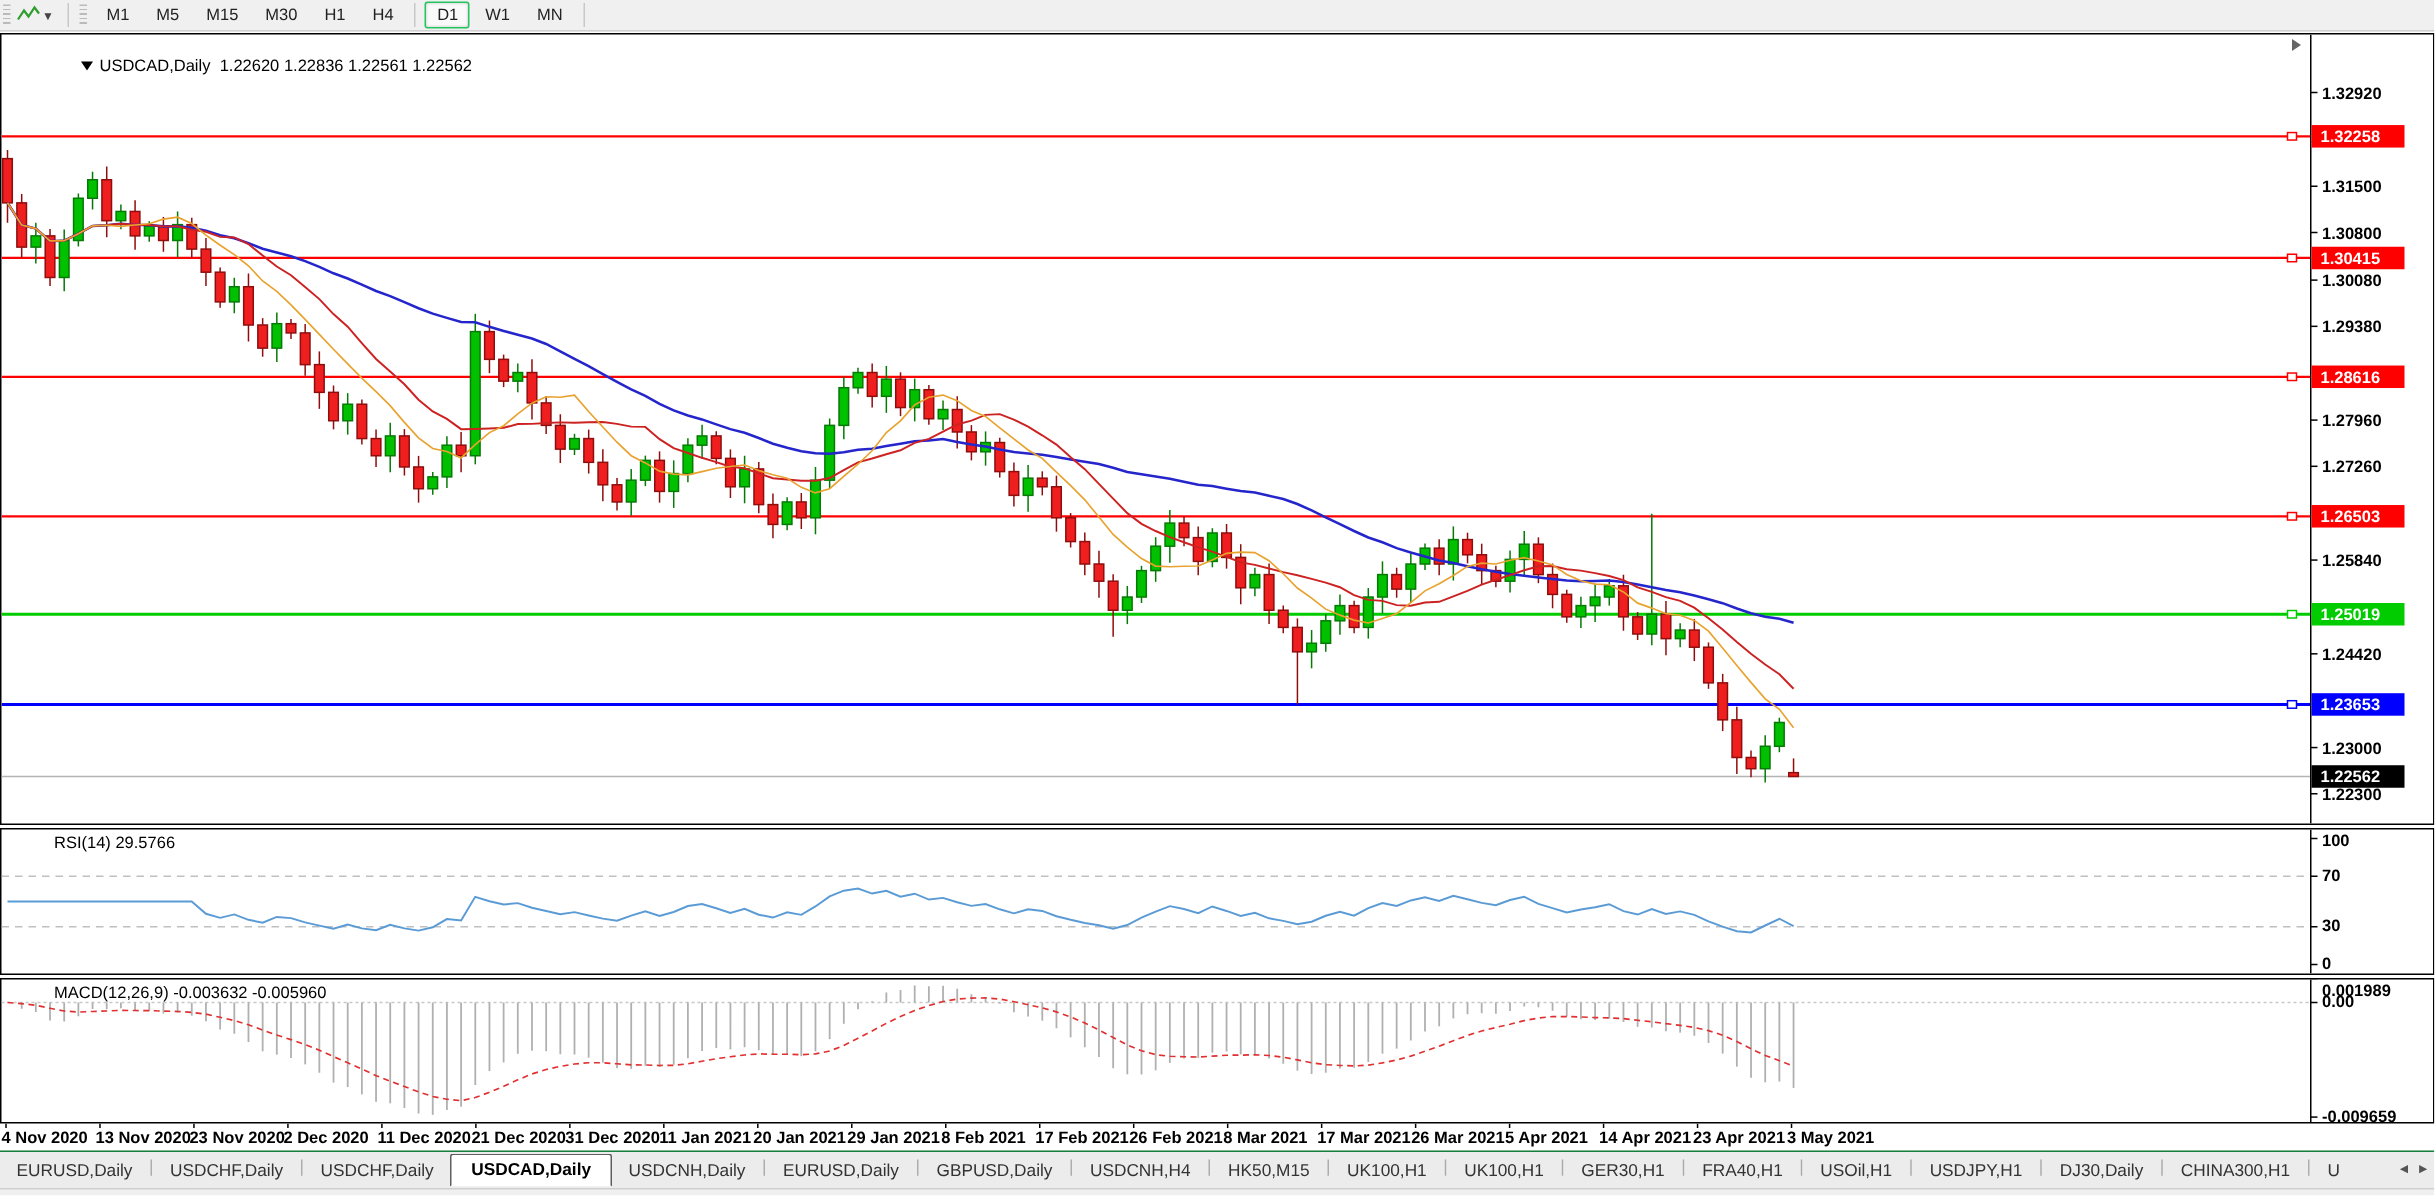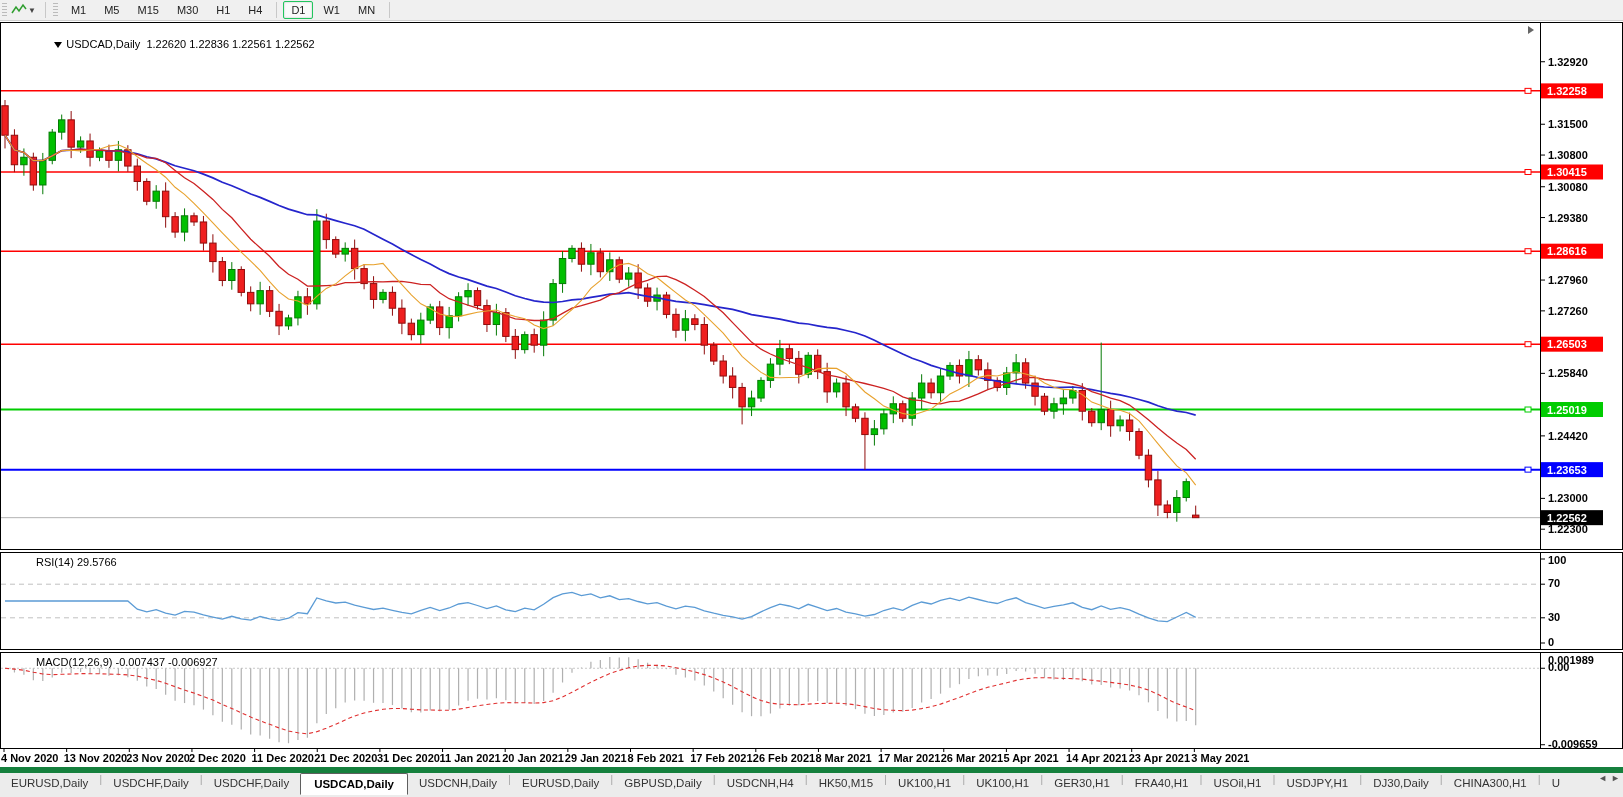--- a/index.html
+++ b/index.html
@@ -17,21 +17,21 @@
   .panel.main{height:528px;margin-top:1px;}
   .panel.rsi{height:98px;margin-top:2px;}
   .panel.macd{height:97px;margin-top:2px;}
   .plot{position:absolute;left:0;top:0;}
   .axis{position:absolute;right:0;top:0;}
   .panel-label{position:absolute;left:5px;top:3px;font-size:11px;color:#000;white-space:pre;margin-left:30px;}
   .scrollend{position:absolute;right:88px;top:3px;width:0;height:0;border-top:4px solid transparent;border-bottom:4px solid transparent;border-left:6px solid #666;cursor:pointer;}
   .collapse-icon{display:inline-block;width:0;height:0;border-left:4px solid transparent;border-right:4px solid transparent;border-top:6px solid #000;margin-right:4px;}
   .dateaxis{height:18px;position:relative;text-align:center;}
   
-  .tabbar{height:24px;background:#ececec;border-top:6px solid #15803d;display:flex;align-items:flex-start;font-size:11.5px;color:#333;overflow:hidden;}
+  .tabbar{height:24px;background:#ececec;border-top:1px solid #15803d;display:flex;align-items:center;font-size:11.5px;color:#333;overflow:hidden;}
   .tab{padding:4px 11px 3px;cursor:pointer;white-space:nowrap;}
   .tab.active{background:#fff;border:1px solid #5f5f5f;border-bottom:1px solid #fff;border-radius:2px 2px 0 0;font-weight:700;color:#000;padding:4px 13px 4px;}
   .tabdiv{color:#aaa;padding:0 0 4px;}
   .tab-scroll{display:flex;align-items:center;margin-left:auto;padding:0 3px 3px;color:#555;font-size:9px;gap:4px;}
   .tab-scroll span{cursor:pointer;}
   .bottomstrip{height:6px;background:#f0f0f0;border-top:1px solid #cfcfcf;}
   svg text{font-family:"Liberation Sans",sans-serif;}
 </style>
 </head>
 <body>
@@ -533,21 +533,21 @@
       </svg>
     <svg id="macdAxis" class="axis" width="82" height="95" style="font-size: 11px;">
         <line x1="0.5" y1="0" x2="0.5" y2="95" stroke="#000" stroke-width="1"></line>
         <line x1="0" y1="-0.48329649582609846" x2="5" y2="-0.48329649582609846" stroke="#000"></line>
         <text x="8" y="11" fill="#000" font-weight="600">0.001989</text>
         <line x1="0" y1="15.262068643498571" x2="5" y2="15.262068643498571" stroke="#000"></line>
         <text x="8" y="18.262068643498573" fill="#000" font-weight="600">0.00</text>
         <line x1="0" y1="91.72485490832361" x2="5" y2="91.72485490832361" stroke="#000"></line>
         <text x="8" y="94.72485490832361" fill="#000" font-weight="600">-0.009659</text>
       </svg>
-    <div class="panel-label">MACD(12,26,9) -0.007437 -0.006927</div>
+    <div class="panel-label">MACD(12,26,9) -0.003632 -0.005960</div>
   </div>
 
   <div class="dateaxis">
     <svg id="dateAxis" width="1623" height="18" style="font-size: 11px;">
         <line x1="4" y1="0" x2="4" y2="3" stroke="#000"></line>
         <text x="1" y="13" fill="#000" font-weight="600">4 Nov 2020</text>
         <line x1="66.65" y1="0" x2="66.65" y2="3" stroke="#000"></line>
         <text x="63.650000000000006" y="13" fill="#000" font-weight="600">13 Nov 2020</text>
         <line x1="129.3" y1="0" x2="129.3" y2="3" stroke="#000"></line>
         <text x="126.30000000000001" y="13" fill="#000" font-weight="600">23 Nov 2020</text>

